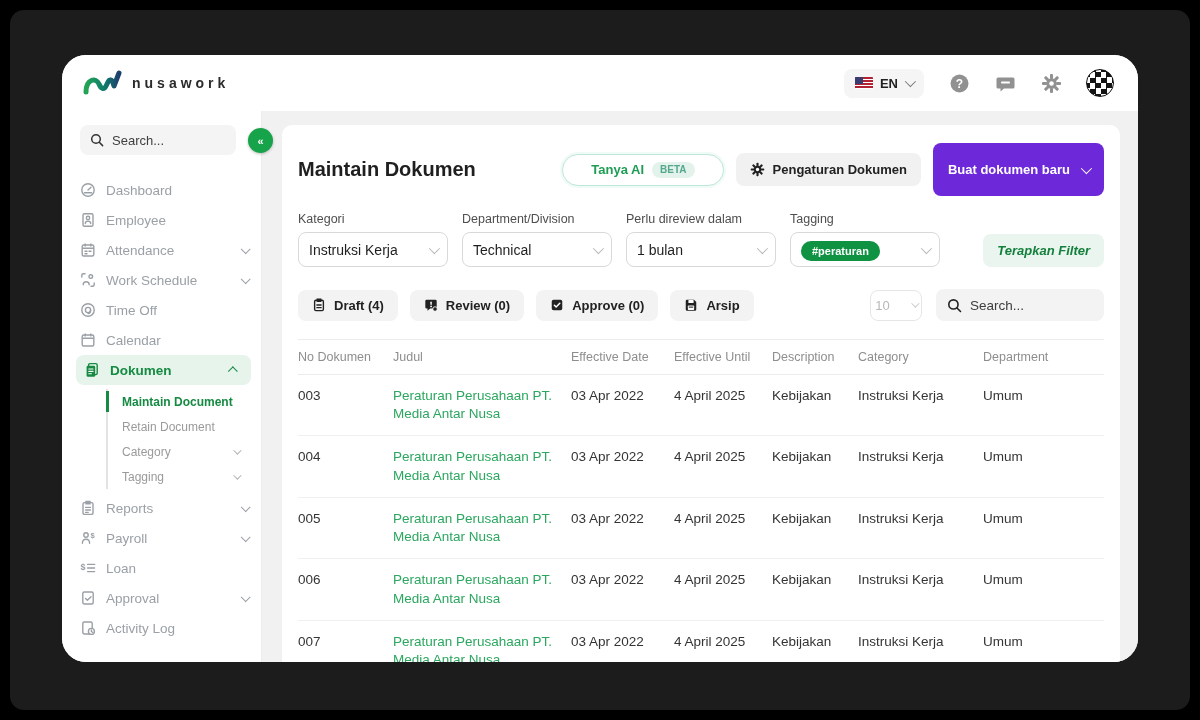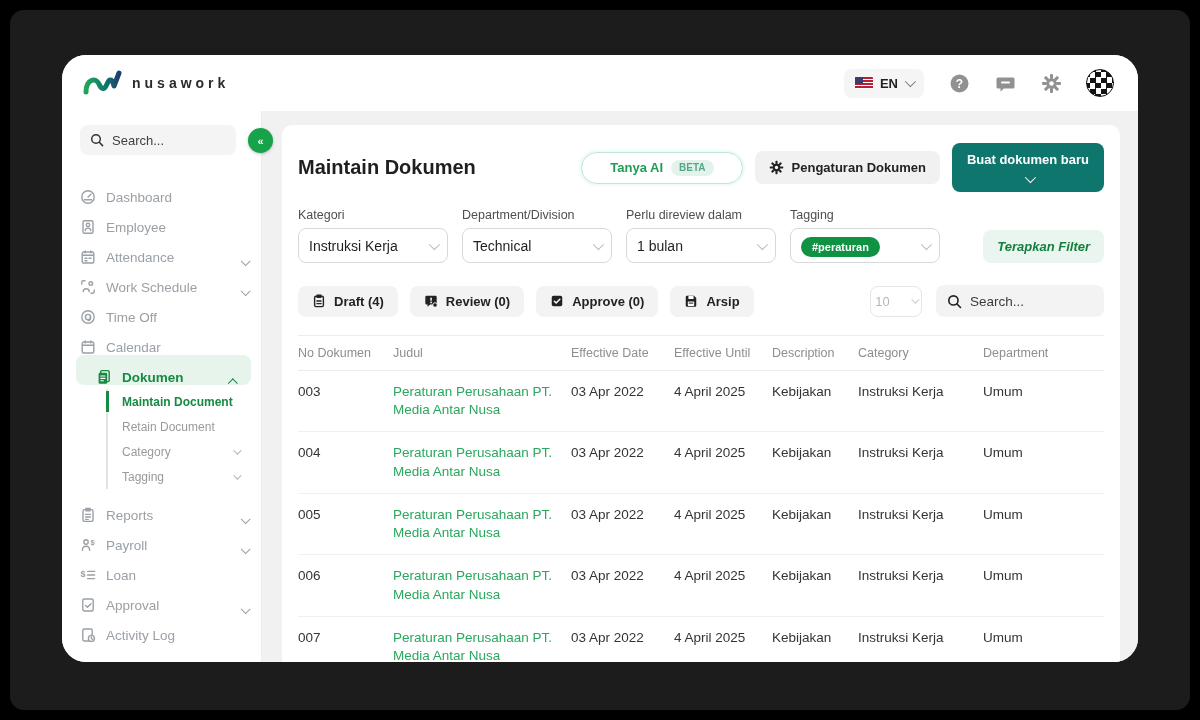--- a/index.html
+++ b/index.html
@@ -21,44 +21,44 @@
   .hdr-icon { width:22px; height:22px; display:flex; align-items:center; justify-content:center; cursor:pointer; }
   .avatar { width:28px; height:28px; border-radius:50%; background-image:repeating-conic-gradient(#141414 0% 25%, #fff 0% 50%); background-size:11px 11px; background-position:3px 2px; border:1px solid #111; cursor:pointer; }
 
   
   .app-body { flex:1; display:flex; min-height:0; }
   .sidebar { width:200px; flex:0 0 200px; background:#fff; border-right:1px solid #ececec; padding:14px 0 0 18px; position:relative; }
   .side-search { width:156px; height:30px; background:#f4f4f4; border-radius:8px; display:flex; align-items:center; gap:8px; padding:0 10px; }
   .side-search .ph { font-size:13px; color:#3f3f3f; }
   .collapse-btn { position:absolute; right:-12px; top:17px; width:25px; height:25px; border-radius:50%; background:#17a34a; color:#fff; display:flex; align-items:center; justify-content:center; font-size:11px; font-weight:700; box-shadow:0 1px 3px rgba(0,0,0,.25); cursor:pointer; z-index:4; }
   .nav { margin-top:20px; list-style:none; }
-  .nav-item { display:flex; align-items:flex-end; gap:10px; height:30px; color:#9aa0a6; font-size:13.5px; cursor:pointer; padding-right:14px; }
+  .nav-item { display:flex; align-items:center; gap:10px; height:30px; color:#9aa0a6; font-size:13.5px; cursor:pointer; padding-right:14px; }
   .nav-item .txt { flex:1; }
   .nav-item .chev { border-color:#9aa0a6; width:6.5px; height:6.5px; }
-  .nav-item.active { background:#e7f4eb; color:#168a42; font-weight:700; border-radius:8px; margin-right:10px; padding-left:20px; margin-left:-4px; }
+  .nav-item.active { background:#e7f4eb; color:#168a42; font-weight:700; border-radius:8px; margin-right:10px; padding-left:8px; margin-left:-4px; }
   .nav-item.active .chev { border-color:#168a42; transform:rotate(-135deg) translateY(-2px); }
   .submenu { list-style:none; margin:4px 0 4px 26px; border-left:2px solid #e3e3e3; }
   .sub-item { position:relative; display:flex; align-items:center; height:25px; padding-left:14px; padding-right:22px; font-size:12px; color:#9a9a9a; cursor:pointer; }
   .sub-item .txt { flex:1; }
   .sub-item .chev { border-color:#b0b0b0; width:6px; height:6px; }
   .sub-item.active { color:#168a42; font-weight:700; }
   .sub-item.active::before { content:""; position:absolute; left:-2px; top:2px; bottom:2px; width:2.5px; background:#168a42; }
 
   .main { flex:1; background:#f1f1f2; min-width:0; }
   .card { margin:14px 18px 0 20px; background:#fff; border-radius:10px 10px 0 0; height:calc(100% - 14px); padding:18px 16px; overflow:hidden; }
 
   
   .title-row { display:flex; align-items:center; justify-content:space-between; }
   .page-title { font-size:20px; font-weight:700; color:#1f1f1f; }
   .title-actions { display:flex; align-items:center; gap:12px; }
   .btn { display:flex; align-items:center; gap:8px; border-radius:8px; font-size:13px; font-weight:600; cursor:pointer; white-space:nowrap; }
   .btn-ai { background:#fff; border:1.5px solid #bfe6da; border-radius:999px; padding:7px 28px; color:#1f9d55; box-shadow:0 0 0 2px #f0faf6;margin-left:33px; }
   .beta-badge { background:#e3f3ec; color:#55a78d; font-size:10px; font-weight:700; border-radius:999px; padding:2.5px 8px; }
   .btn-settings { background:#f1f1f1; padding:9px 14px; color:#222;align-items:center; }
-  .btn-create { background:#0f766e; padding:9px 15px; color:#fff;flex-direction:column; }
+  .btn-create { background:#6d28d9; padding:19px 15px; color:#fff; }
   .btn-create .chev { border-color:#fff; margin-left:3px; }
 
   
   .filters { display:flex; align-items:flex-end; gap:14px; margin-top:16px; }
   .f-group { display:flex; flex-direction:column; gap:6px; }
   .f-label { font-size:12.5px; color:#4e4e4e; }
   .select { width:150px; height:35px; border:1px solid #d9d9d9; border-radius:8px; display:flex; align-items:center; padding:0 10px; gap:6px; background:#fff; cursor:pointer; }
   .select .val { flex:1; font-size:14px; color:#1f1f1f; }
   .select .chev { border-color:#b7b7b7; }
   .tag-pill { background:#0f9343; color:#fff; font-size:11px; font-weight:700; border-radius:999px; padding:4px 11px; }

